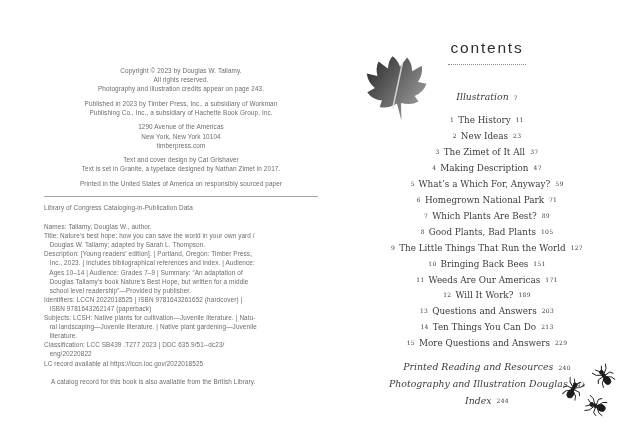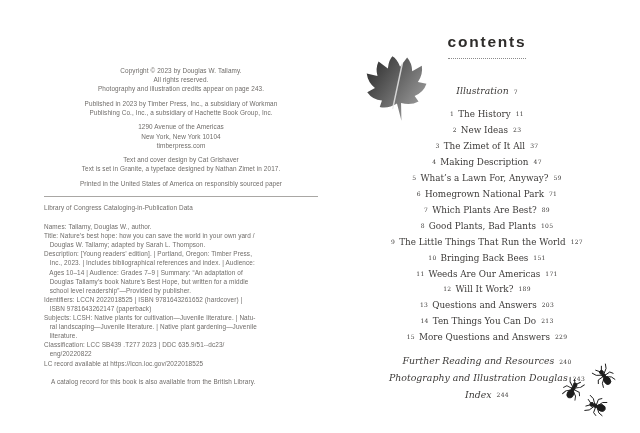--- a/index.html
+++ b/index.html
@@ -19,21 +19,21 @@
     position:absolute;left:44px;top:203px;width:284px;
     font-size:6.4px;line-height:9.1px;color:#6f6c69;text-align:left;letter-spacing:.1px;
   }
   .lcc-heading{margin-bottom:10px;}
   .lcc-line{white-space:pre;}
   .bl-note{margin-top:9px;padding-left:7px;}
 
   
   .toc{position:absolute;left:354px;top:33px;width:266px;text-align:center;color:#3d3b39;}
   .toc-title{
-    margin:0;font-family:"Liberation Sans",sans-serif;font-weight:bold;
+    margin:6px;font-family:"Liberation Sans",sans-serif;font-weight:normal;
     font-size:15.5px;letter-spacing:1.8px;color:#2f2d2b;
   }
   .dotted{width:78px;margin:7px auto 0;height:0;border-bottom:1.6px dotted #8b8b8b;}
   .intro-row{margin-top:26px;font-family:"DejaVu Serif",serif;font-style:italic;font-size:9.3px;}
   .chapters{margin-top:10px;}
   .toc-row{line-height:15.45px;font-family:"DejaVu Serif",serif;font-size:8.8px;white-space:nowrap;}
   .ch-num{font-size:6px;margin-right:4px;vertical-align:.5px;letter-spacing:.3px;}
   .pg-num{font-size:6px;margin-left:5px;vertical-align:.5px;letter-spacing:.3px;font-style:normal;}
   .backmatter{margin-top:8px;}
   .bm-row{line-height:16.2px;font-family:"DejaVu Serif",serif;font-style:italic;font-size:9.4px;white-space:nowrap;}
@@ -138,21 +138,21 @@
 
           <div class="toc-row">
             <span class="ch-num">3</span><span class="ch-title">The Zimet of It All</span><span class="pg-num">37</span>
           </div>
 
           <div class="toc-row">
             <span class="ch-num">4</span><span class="ch-title">Making Description</span><span class="pg-num">47</span>
           </div>
 
           <div class="toc-row">
-            <span class="ch-num">5</span><span class="ch-title">What’s a Lawn For, Anyway?</span><span class="pg-num">59</span>
+            <span class="ch-num">5</span><span class="ch-title">What’s a Which For, Anyway?</span><span class="pg-num">59</span>
           </div>
 
           <div class="toc-row">
             <span class="ch-num">6</span><span class="ch-title">Homegrown National Park</span><span class="pg-num">71</span>
           </div>
 
           <div class="toc-row">
             <span class="ch-num">7</span><span class="ch-title">Which Plants Are Best?</span><span class="pg-num">89</span>
           </div>
 
@@ -185,21 +185,21 @@
           </div>
 
           <div class="toc-row">
             <span class="ch-num">15</span><span class="ch-title">More Questions and Answers</span><span class="pg-num">229</span>
           </div>
         </div>
 
       <div class="backmatter">
 
           <div class="bm-row">
-            <span class="bm-title">Further Reading and Resources</span><span class="pg-num">240</span>
+            <span class="bm-title">Printed Reading and Resources</span><span class="pg-num">240</span>
           </div>
 
           <div class="bm-row">
             <span class="bm-title">Photography and Illustration Douglas</span><span class="pg-num">243</span>
           </div>
 
           <div class="bm-row">
             <span class="bm-title">Index</span><span class="pg-num">244</span>
           </div>
         </div>

